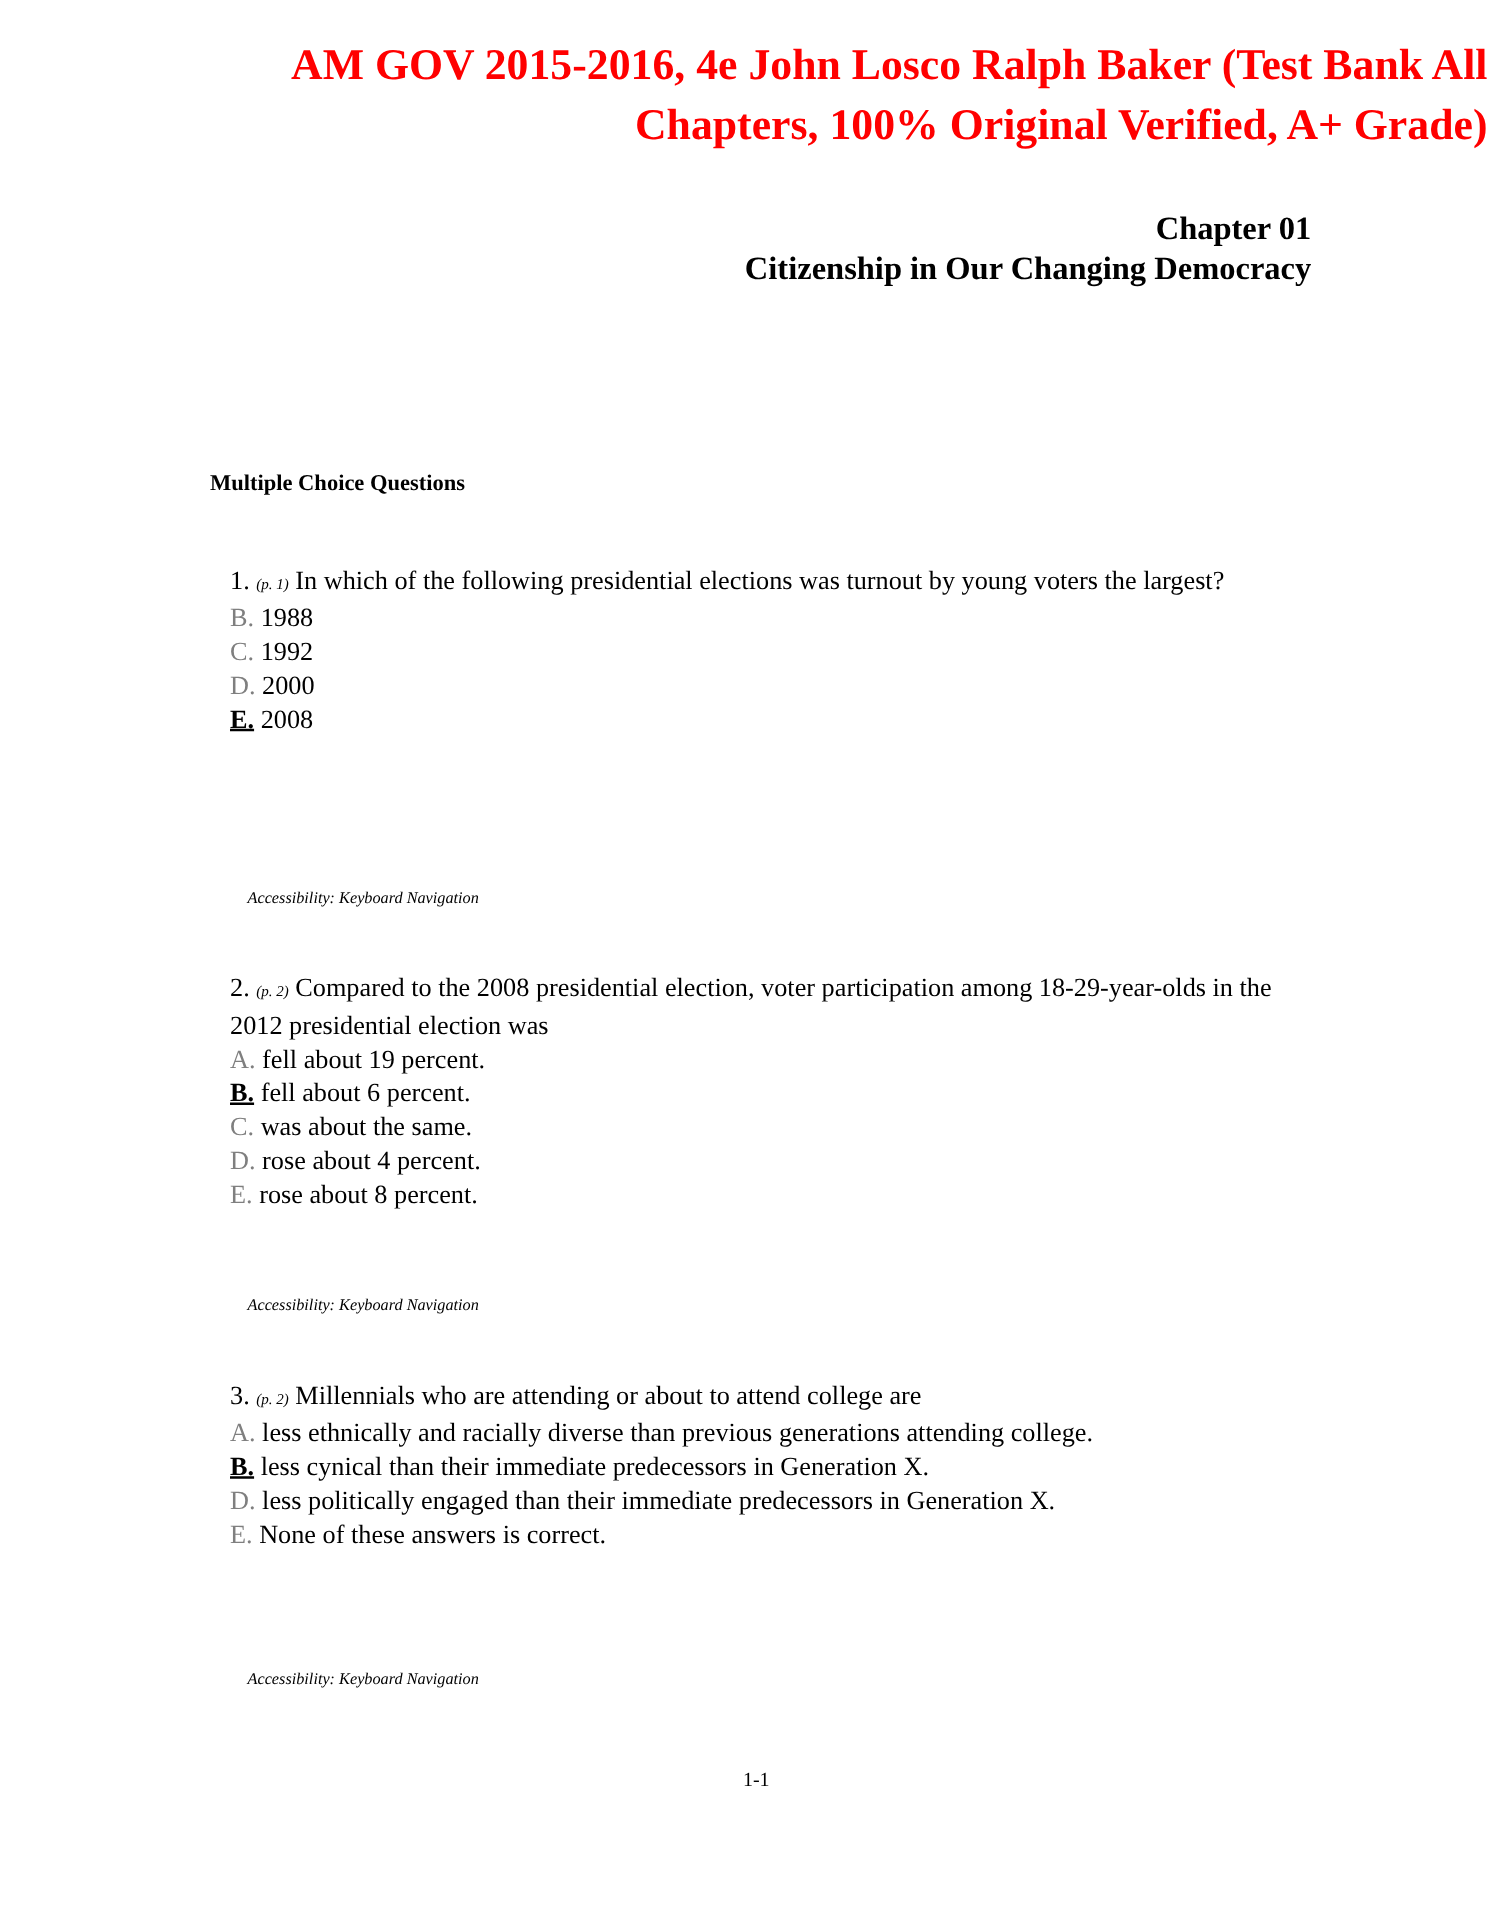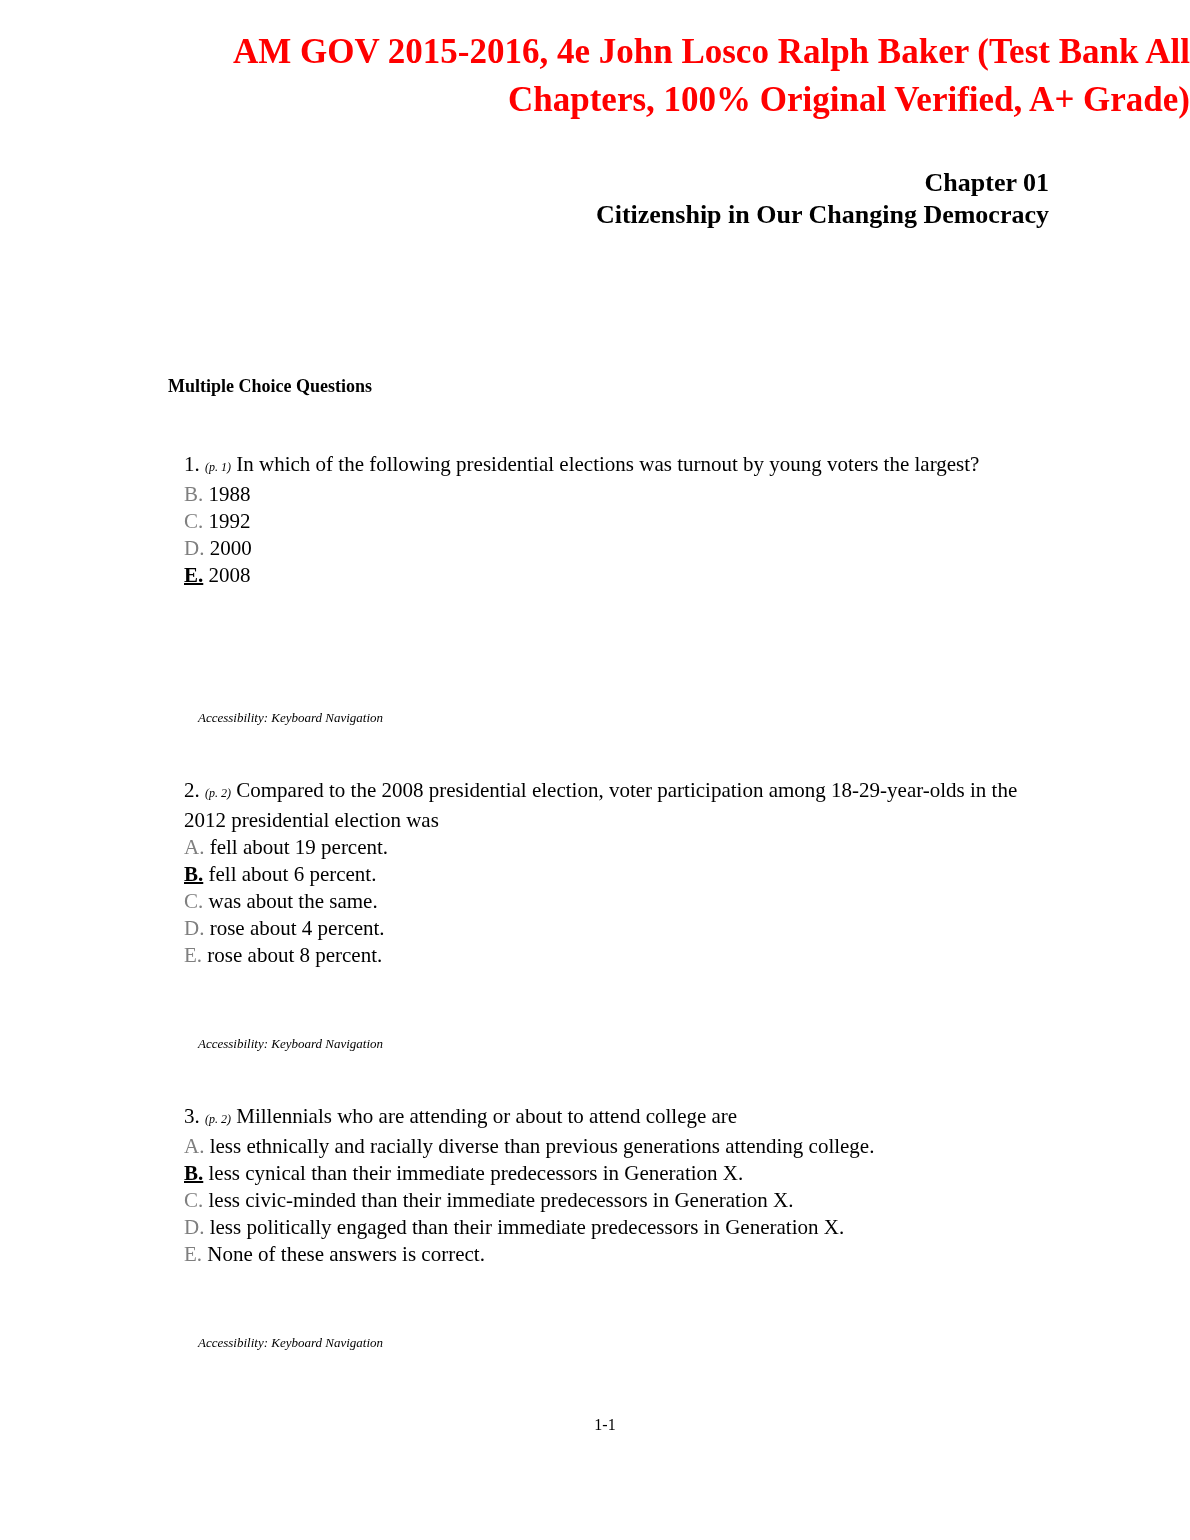--- a/index.html
+++ b/index.html
@@ -87,19 +87,18 @@
 <div class="access a2">Accessibility: Keyboard Navigation</div>
 
 <div class="question q3">
   <div>
     <span class="q-num">3.</span>
     <span class="q-page">(p. 2)</span>
     <span>Millennials who are attending or about to attend college are</span>
   </div>
   <div class="option"><span class="opt-letter">A.</span> <span>less ethnically and racially diverse than previous generations attending college.</span></div>
   <div class="option"><span class="opt-letter correct">B.</span> <span>less cynical than their immediate predecessors in Generation X.</span></div>
-  <div class="option"><span class="opt-letter">C.</span> <span>less civic-minded than their immediate predecessors in Generation X.</span></div>
   <div class="option"><span class="opt-letter">D.</span> <span>less politically engaged than their immediate predecessors in Generation X.</span></div>
   <div class="option"><span class="opt-letter">E.</span> <span>None of these answers is correct.</span></div>
 </div>
 <div class="access a3">Accessibility: Keyboard Navigation</div>
 
 <div class="page-number">1-1</div>
 
 </body></html>

